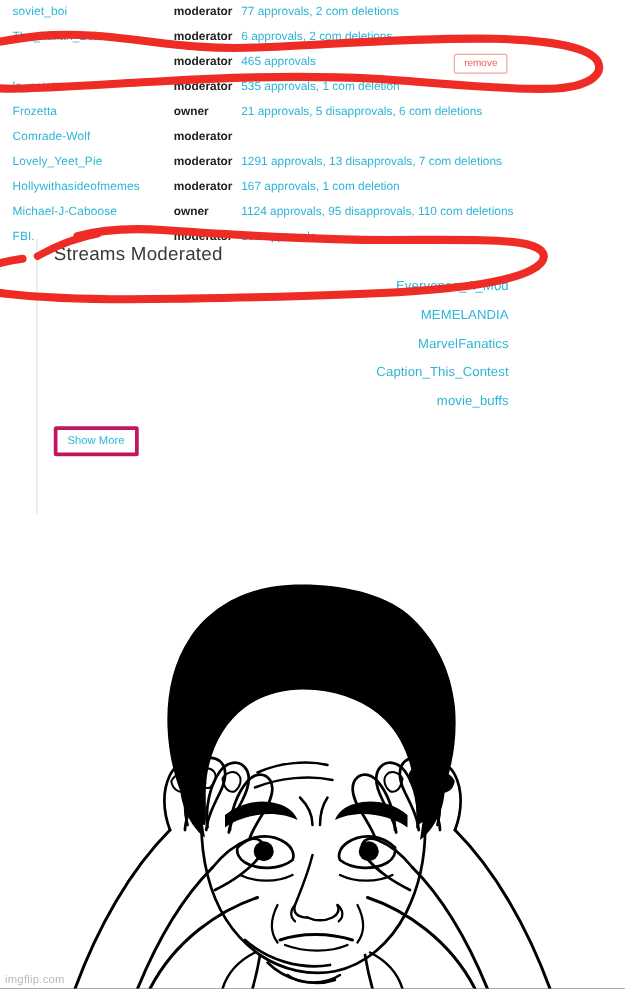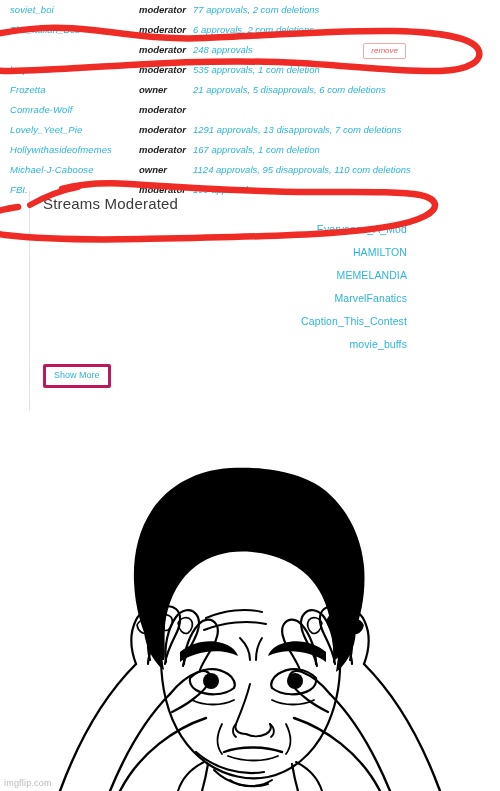--- a/index.html
+++ b/index.html
@@ -25,21 +25,20 @@
     background: #ffffff;
     overflow: hidden;
   }
 
   
   #moderator-table {
     position: absolute;
     left: 0;
     top: 0;
     width: 416px;
-    font-style: italic;
   }
   .mod-row {
     position: relative;
     height: 20px;
     line-height: 20px;
     white-space: nowrap;
   }
   .mod-name {
     position: absolute;
     left: 10px;
@@ -166,21 +165,21 @@
     </div>
 
     <div class="mod-row">
       <span class="mod-name">The_Italian_Bob</span>
       <span class="mod-role">moderator</span>
       <span class="mod-stats">6 approvals, 2 com deletions</span>
     </div>
 
     <div class="mod-row">
       <span class="mod-role">moderator</span>
-      <span class="mod-stats">248 approvals</span>
+      <span class="mod-stats">465 approvals</span>
       <span class="mod-remove">remove</span>
     </div>
 
     <div class="mod-row">
       <span class="mod-name">le_potato</span>
       <span class="mod-role">moderator</span>
       <span class="mod-stats">535 approvals, 1 com deletion</span>
     </div>
 
     <div class="mod-row">
@@ -216,21 +215,20 @@
       <span class="mod-name">FBI.</span>
       <span class="mod-role">moderator</span>
       <span class="mod-stats">199 approvals</span>
     </div>
 
   </div>
 
   <div id="streams-block">
     <div id="streams-heading">Streams Moderated</div>
     <a class="stream-link" href="#">Everyones_A_Mod</a>
-    <a class="stream-link" href="#">HAMILTON</a>
     <a class="stream-link" href="#">MEMELANDIA</a>
     <a class="stream-link" href="#">MarvelFanatics</a>
     <a class="stream-link" href="#">Caption_This_Contest</a>
     <a class="stream-link" href="#">movie_buffs</a>
     <div id="show-more-button">Show More</div>
   </div>
 
   <svg id="red-annotation" viewBox="0 0 500 412" xmlns="http://www.w3.org/2000/svg">
     <g fill="none" stroke="#ee2b24" stroke-width="6.5" stroke-linecap="round" stroke-linejoin="round">
 

